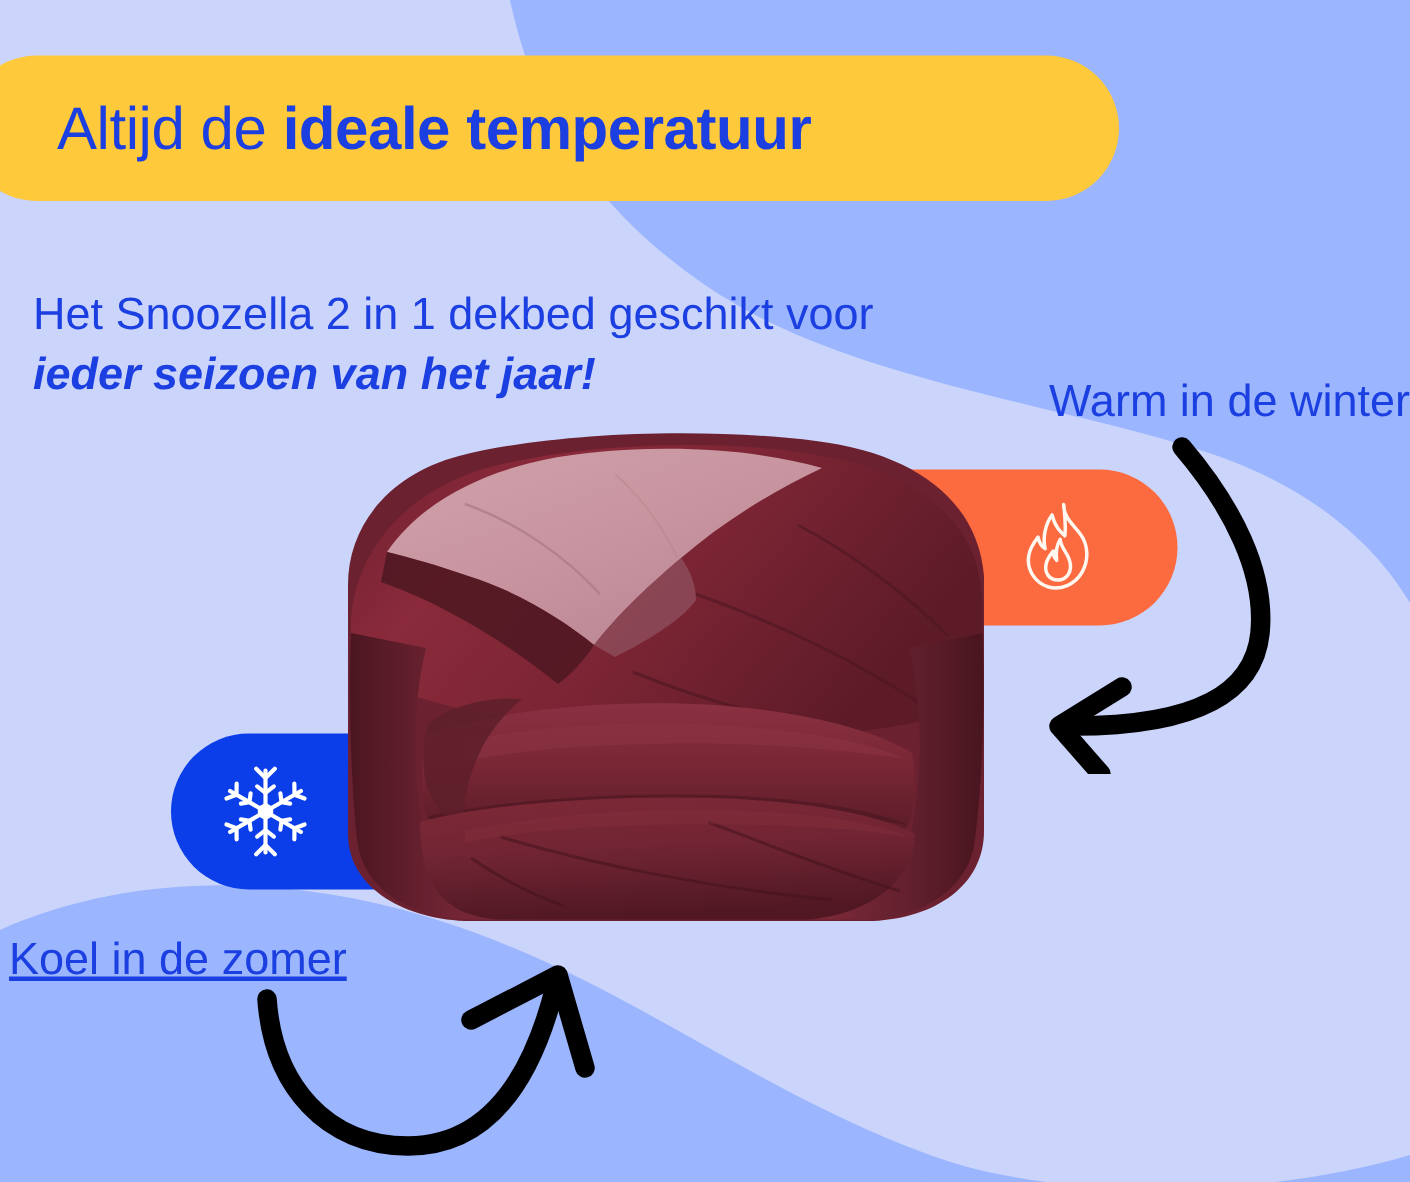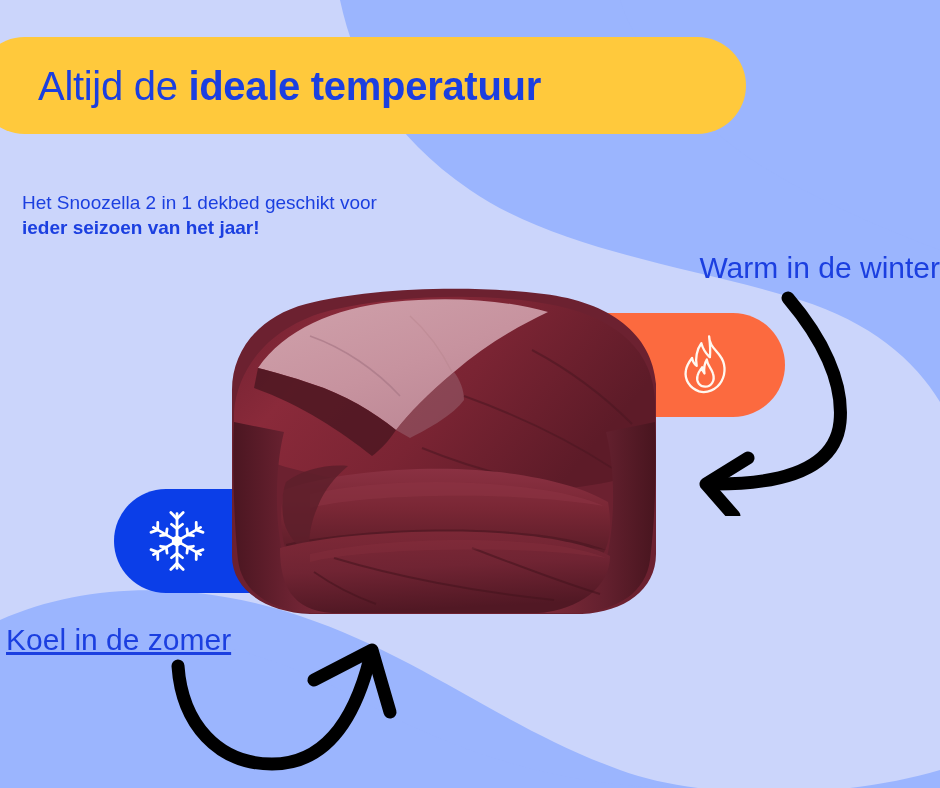--- a/index.html
+++ b/index.html
@@ -45,26 +45,26 @@
   #title-text .light { font-weight:400; }
   #title-text .bold  { font-weight:700; }
 
   
   #subtitle {
     position:absolute;
     left:22px;
     top:190px;
     z-index:6;
     color:#1b3fe0;
-    font-size:19px;
+    font-size:30px;
     line-height:1.33;
     white-space:nowrap;
   }
   #subtitle .l1 { font-weight:400; display:block; }
-  #subtitle .l2 { font-weight:700; display:block; }
+  #subtitle .l2 { font-weight:700; display:block;font-style:italic; }
 
   
   .callout-label {
     position:absolute;
     z-index:6;
     color:#1b3fe0;
     font-size:30px;
     font-weight:400;
     white-space:nowrap;
     line-height:1;

